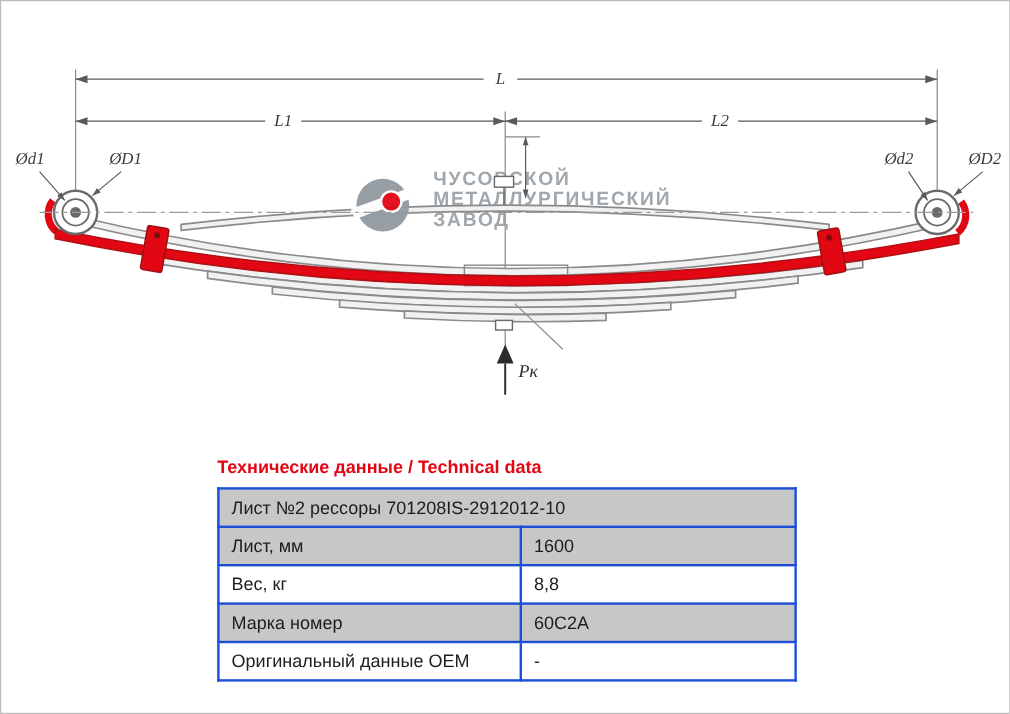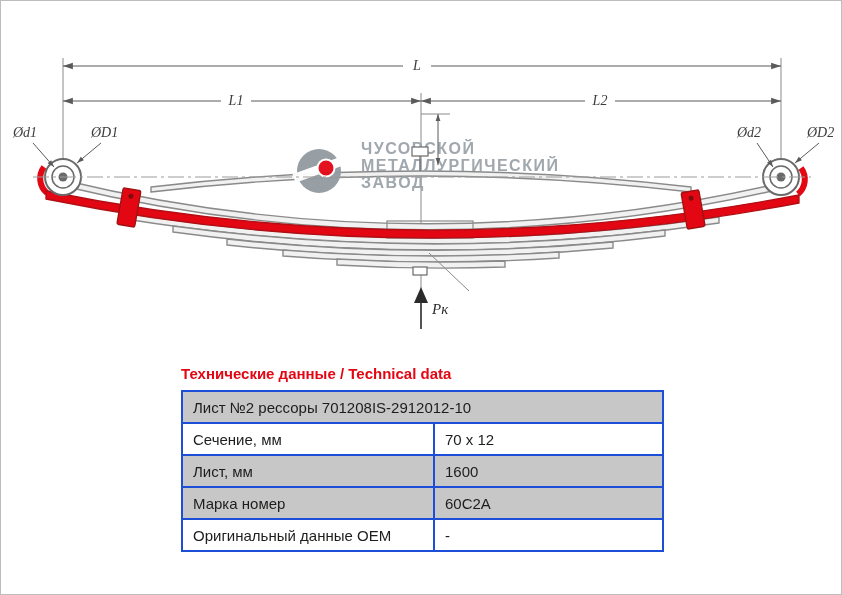--- a/index.html
+++ b/index.html
@@ -8,21 +8,21 @@
     border:1px solid #bdbdbd;box-sizing:border-box;overflow:hidden;
     font-family:"Liberation Sans", sans-serif;
   }
   svg{position:absolute;left:0;top:0;}
   .dimline{stroke:#5a5a5a;stroke-width:1.1;}
   .extline{stroke:#8a8a8a;stroke-width:1;}
   .dimtext{font-family:"Liberation Serif","DejaVu Serif",serif;font-style:italic;
            font-size:14px;fill:#3c3c3c;}
   .leaf{fill:#f1f1f1;stroke:#8a8a8a;stroke-width:1.4;}
   .wm-text{font-weight:bold;font-size:16px;letter-spacing:1.5px;fill:#9ba3a9;}
-  .table-wrap{position:absolute;left:180px;top:364px;width:483px;}
+  .table-wrap{position:absolute;left:180px;top:380px;width:483px;}
   .table-title{font-size:15px;font-weight:bold;color:#e30613;margin:0 0 8px 0;}
   table.spec{border-collapse:collapse;width:483px;font-size:15px;color:#1d1d1b;}
   table.spec td{border:2px solid #1d4ed8;height:30px;padding:0 10px;
                 vertical-align:middle;}
   table.spec td.c1{width:230px;}
   tr.gray td{background:#c7c7c7;}
 </style>
 </head>
 <body>
 
@@ -140,27 +140,27 @@
     </g>
   </svg>
 
   <div class="table-wrap">
     <div class="table-title">Технические данные / Technical data</div>
     <table class="spec">
       <tbody>
           <tr class="gray">
         <td colspan="2">Лист №2 рессоры 701208IS-2912012-10</td>
       </tr>
-      <tr>
-        <td class="c1">Сечение, мм</td>
-        <td>70 x 12</td>
-      </tr>
       <tr class="gray">
         <td class="c1">Лист, мм</td>
         <td>1600</td>
+      </tr>
+      <tr>
+        <td class="c1">Вес, кг</td>
+        <td>8,8</td>
       </tr>
       <tr class="gray">
         <td class="c1">Марка номер</td>
         <td>60С2А</td>
       </tr>
       <tr>
         <td class="c1">Оригинальный данные OEM</td>
         <td>-</td>
       </tr>
     </tbody>

